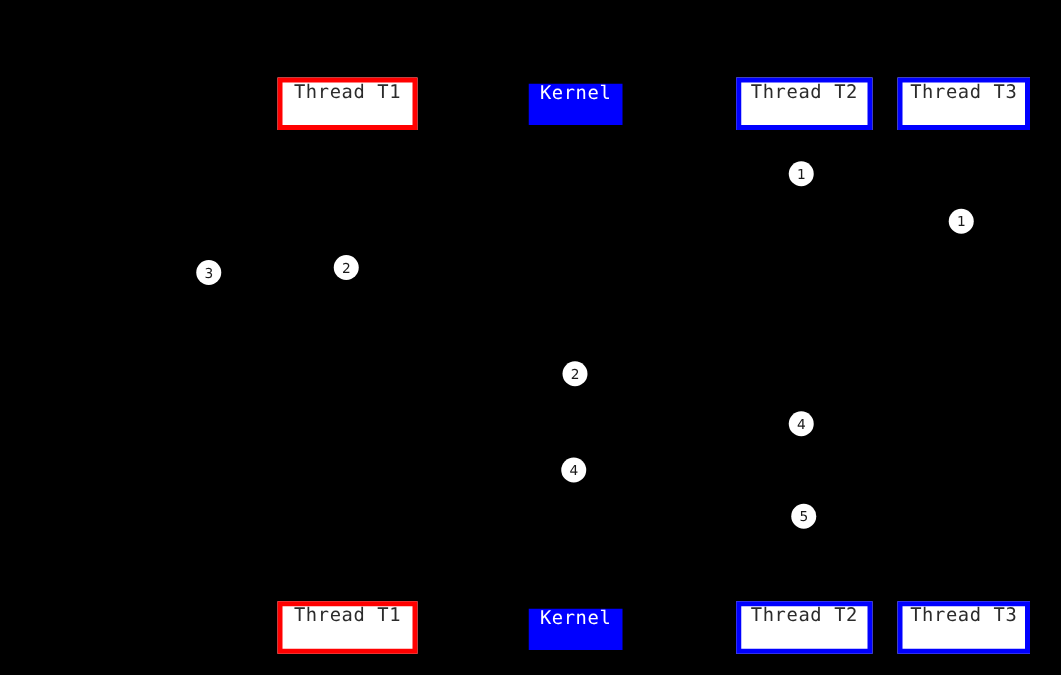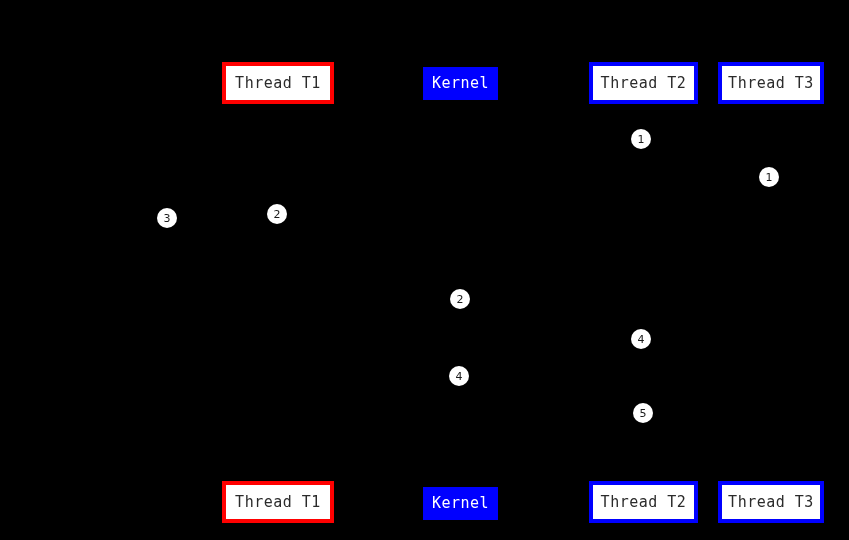--- a/index.html
+++ b/index.html
@@ -14,21 +14,20 @@
     background: #000000;
     overflow: hidden;
     font-family: "DejaVu Sans Mono", "Liberation Mono", monospace;
   }
 
   
   .participant {
     position: absolute;
     box-sizing: border-box;
     display: flex;
-    align-items: center;
     justify-content: center;
     white-space: nowrap;
     font-family: "DejaVu Sans Mono", "Liberation Mono", monospace;
     font-size: 15px;
     letter-spacing: 0.5px;
     line-height: 1;
   }
   .participant.outline {
     background: #ffffff;
     color: #2b2b2b;

